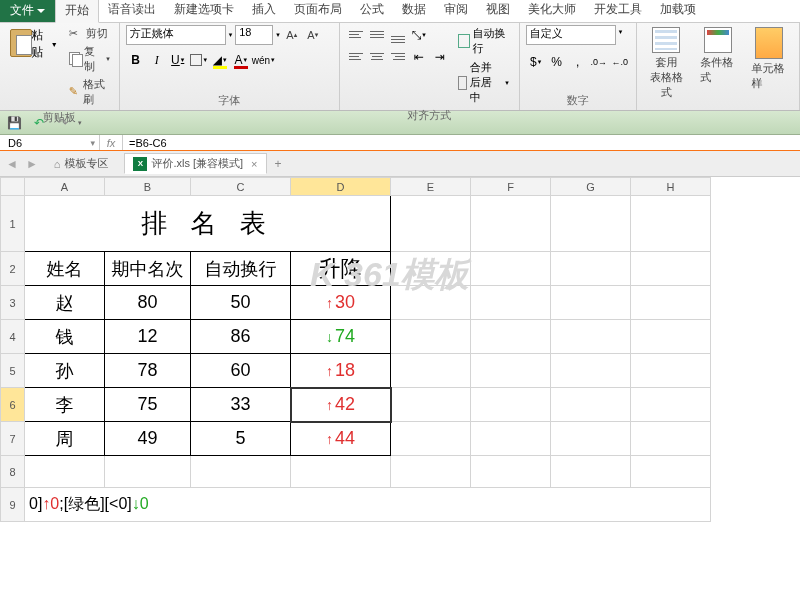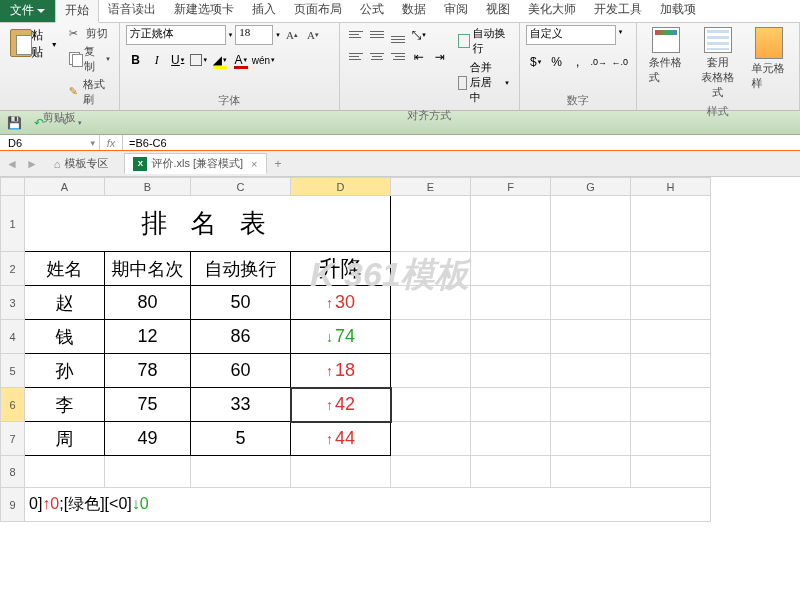--- a/index.html
+++ b/index.html
@@ -26,21 +26,21 @@
 .mini-col { display: flex; flex-direction: column; gap: 1px; }
 .mini-btn { display: flex; align-items: center; gap: 3px; padding: 1px 3px; font-size: 11px; color: #444; }
 .mini-icon { width: 14px; height: 14px; display: inline-block; }
 .scissors { color: #555; }
 .copy-pages { position: relative; width: 14px; height: 14px; }
 .copy-pages::before, .copy-pages::after { content: ""; position: absolute; width: 9px; height: 11px; border: 1px solid #888; background: #fff; }
 .copy-pages::after { left: 3px; top: 2px; }
 .brush { color: #c08020; }
 
 
-.font-row { display: flex; gap: 3px; align-items: center; font-family: Liberation Serif, serif; }
+.font-row { display: flex; gap: 3px; align-items: center; }
 .font-select { width: 100px; height: 20px; border: 1px solid #aaa; background: #fff; font-size: 11px; padding: 0 3px; }
 .size-select { width: 38px; height: 20px; border: 1px solid #aaa; background: #fff; font-size: 11px; padding: 0 3px; }
 .tiny-btn { width: 18px; height: 18px; border: 1px solid transparent; display: inline-flex; align-items: center; justify-content: center; font-size: 11px; color: #444; }
 .font-btns { display: flex; gap: 1px; margin-top: 3px; }
 .fb { min-width: 20px; height: 20px; display: inline-flex; align-items: center; justify-content: center; font-size: 12px; position: relative; }
 .fb.bold { font-weight: bold; }
 .fb.italic { font-style: italic; font-family: serif; }
 .fb.under { text-decoration: underline; }
 .fb .dd { font-size: 7px; margin-left: 1px; }
 .color-bar { position: absolute; bottom: 1px; left: 3px; right: 3px; height: 3px; background: #c00; }
@@ -266,34 +266,33 @@
         <span class="fb" style="font-size:9px">.0→</span>
         <span class="fb" style="font-size:9px">←.0</span>
       </div>
     </div>
     <div class="group-label">数字</div>
   </div>
 
   <div class="group">
     <div class="group-body">
       <div class="style-btn">
-          <span class="style-icon cond"></span>
-          <span>条件格式</span>
-        </div>
-      <div class="style-btn">
           <span class="style-icon table"></span>
           <span style="white-space:pre-line;text-align:center">套用
 表格格式</span>
         </div>
       <div class="style-btn">
+          <span class="style-icon cond"></span>
+          <span>条件格式</span>
+        </div>
+      <div class="style-btn">
           <span class="style-icon cell"></span>
           <span>单元格样</span>
         </div>
     </div>
-    <div class="group-label">样式</div>
   </div>
 </div>
 
 <div class="qat">
   <span class="qat-btn">
       <span style="color:#2a5">💾</span>
     </span>
   <span class="qat-btn">
       <span style="color:#2a5">↶</span>
     </span>

